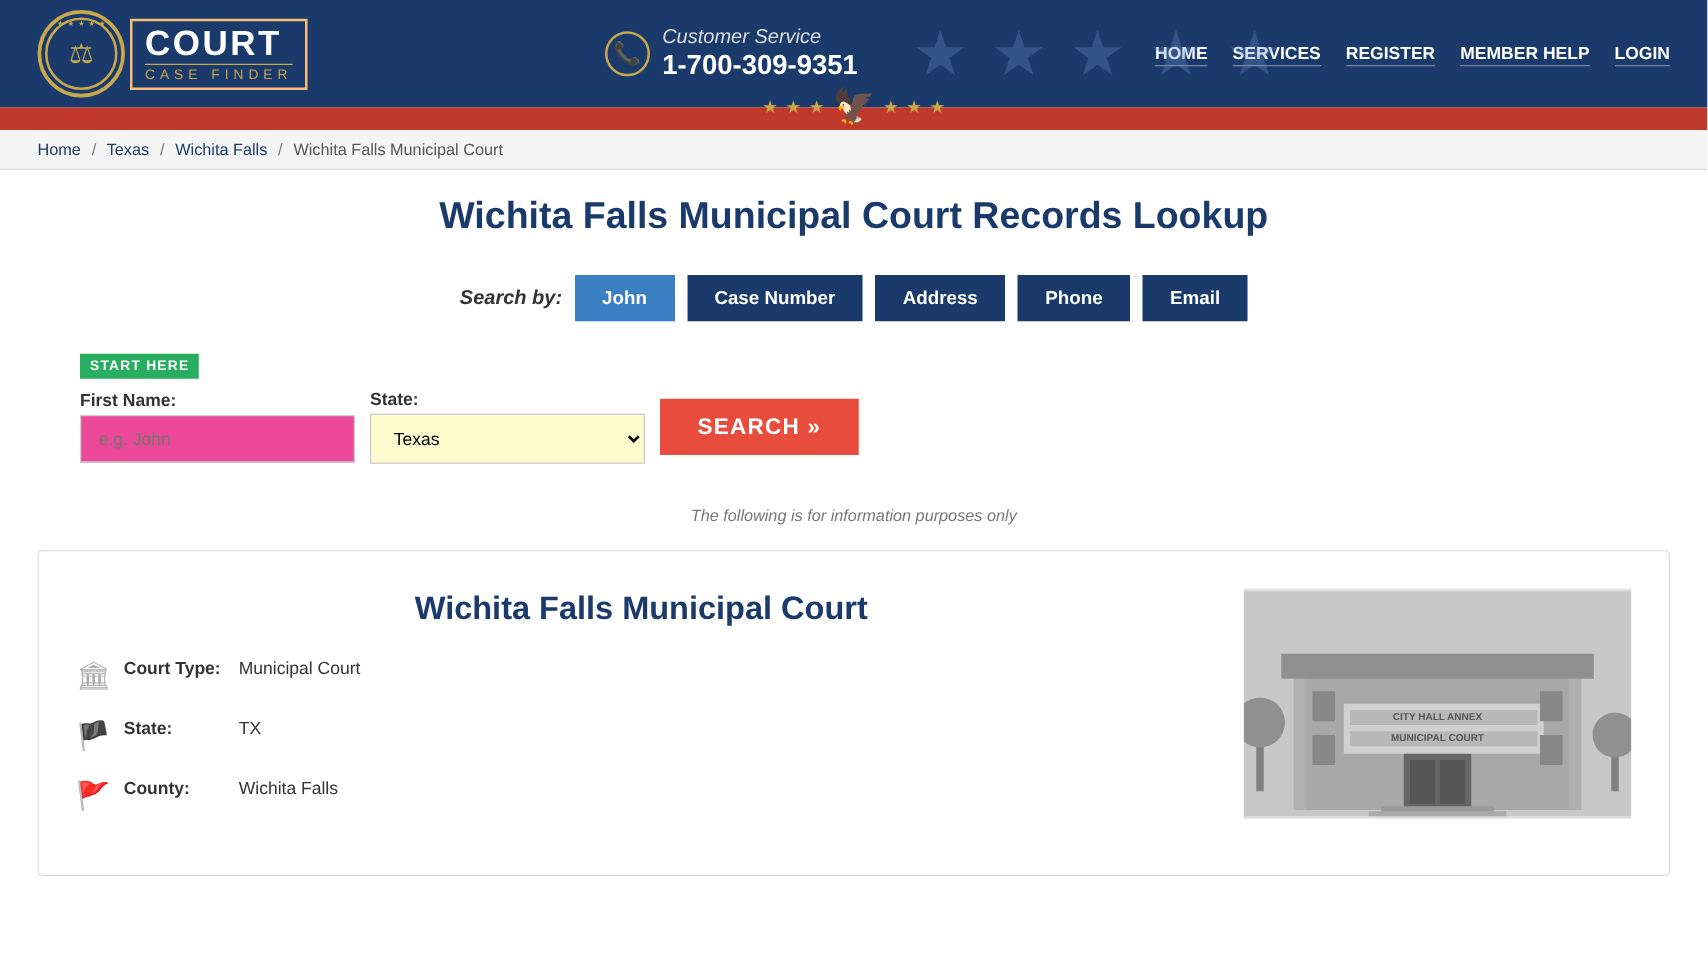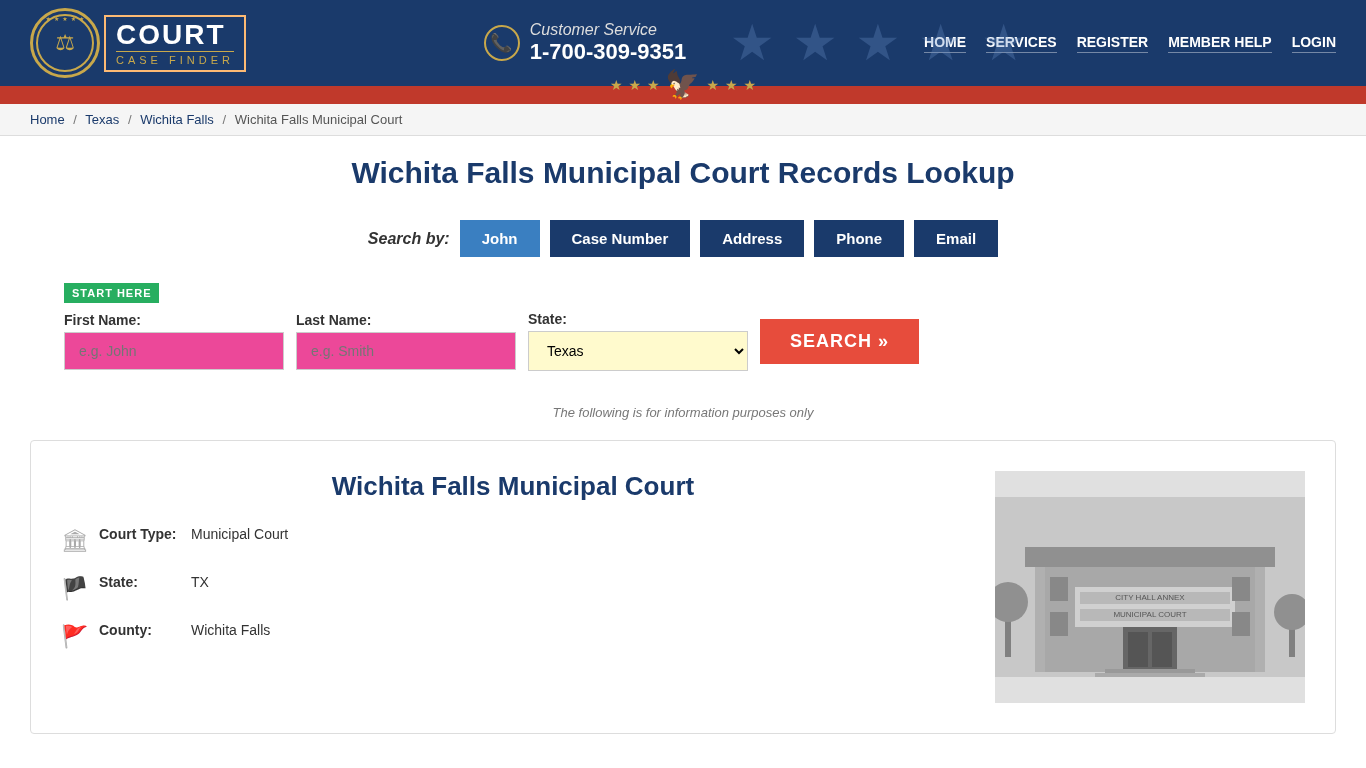--- a/index.html
+++ b/index.html
@@ -315,27 +315,28 @@
     .court-detail-label {
       font-weight: bold;
       min-width: 80px;
       color: #333;
     }
     .court-detail-value {
       color: #333;
     }
     .court-photo {
       width: 100%;
-      height: 232px;
+      height: 184px;
       background: #e0e0e0;
       display: flex;
       align-items: center;
       justify-content: center;
       overflow: hidden;
       position: relative;
+      font-weight: bold;
     }
     .building-svg {
       width: 100%;
       height: 100%;
     }
   </style>
 </head>
 <body>
 
 <header class="header">
@@ -420,24 +421,20 @@
     <button class="search-tab">Phone</button>
     <button class="search-tab">Email</button>
   </div>
 
   <div class="search-form-section">
     <span class="start-here-badge">START HERE</span>
     <div class="form-row">
       <div class="form-group">
         <label>First Name:</label>
         <input type="text" class="form-input" placeholder="e.g. John" style="">
-      </div>
-      <div class="form-group">
-        <label>Last Name:</label>
-        <input type="text" class="form-input" placeholder="e.g. Smith" style="">
       </div>
       <div class="form-group">
         <label>State:</label>
         <select class="form-select">
           <option>Texas</option>
           <option>Alabama</option>
           <option>Alaska</option>
           <option>Arizona</option>
           <option>Arkansas</option>
           <option>California</option>

